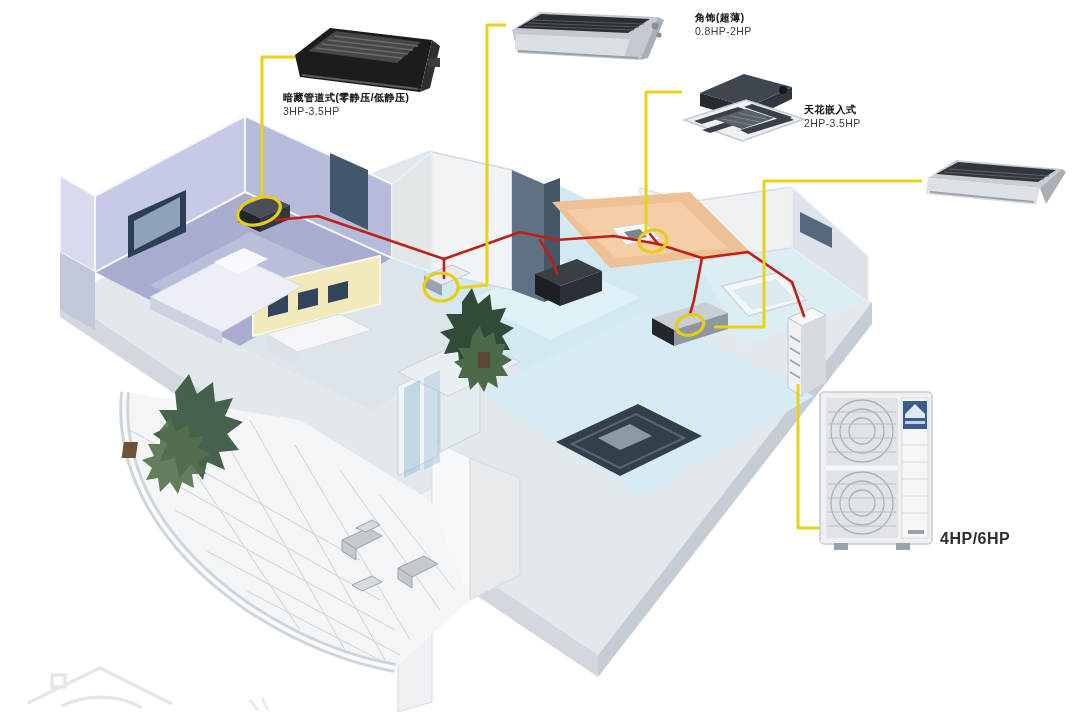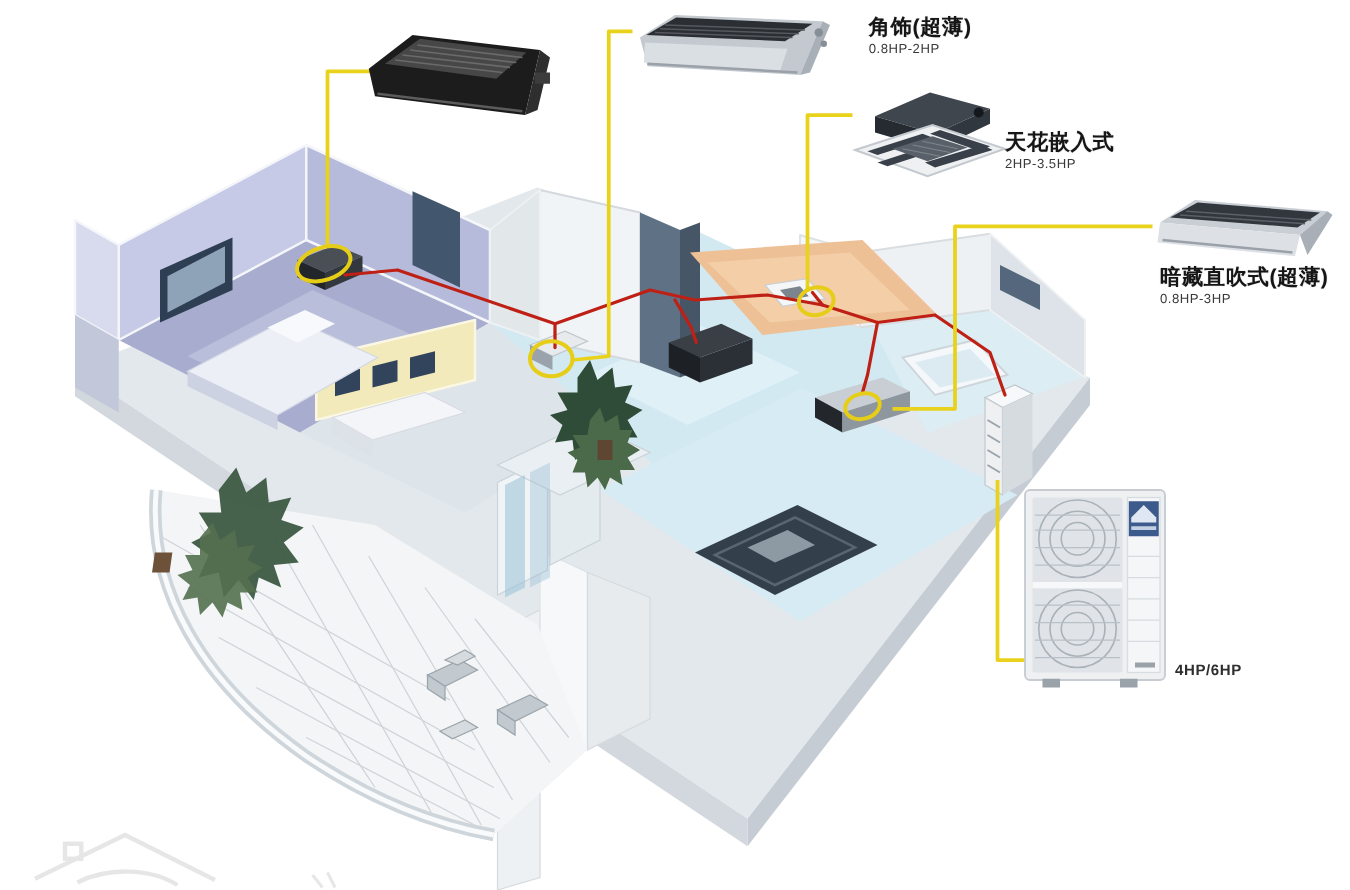--- a/index.html
+++ b/index.html
@@ -2,24 +2,24 @@
 <html><head>
 <meta charset="utf-8">
 <style>
   html,body{margin:0;padding:0;background:#ffffff;}
   .canvas{
     position:relative;width:1080px;height:712px;background:#ffffff;overflow:hidden;
     font-family:"Liberation Sans",sans-serif;
   }
   .scene-svg{position:absolute;left:0;top:0;}
   .plabel{position:absolute;line-height:1.15;color:#1b1b1b;}
-  .plabel-name{font-size:17px;font-weight:bold;letter-spacing:.5px;color:#151515;
+  .plabel-name{font-size:10px;font-weight:bold;letter-spacing:.5px;color:#151515;
     text-shadow:0 0 1px rgba(0,0,0,.25);white-space:nowrap;}
   .plabel-hp{font-size:10.5px;font-weight:normal;letter-spacing:.4px;color:#3a3a3a;margin-top:1px;white-space:nowrap;}
-  .hp-only{font-size:12px;font-weight:bold;color:#2e2e2e;letter-spacing:.5px;}
+  .hp-only{font-size:16px;font-weight:bold;color:#2e2e2e;letter-spacing:.5px;}
 </style>
 </head>
 <body>
 
 <div class="canvas">
 
   <svg class="scene-svg" width="1080" height="712" viewBox="0 0 1080 712">
 
     <g>
       <polygon points="60,295 430,150 872,302 598,655" fill="#e3e8ec"></polygon>
@@ -309,33 +309,33 @@
     </g>
 
     <g fill="none" stroke="#e4e4e4" stroke-width="3.5" opacity="0.9">
       <polyline points="28,703 100,668 172,704"></polyline>
       <rect x="52" y="675" width="13" height="12"></rect>
       <path d="M62,706 C85,694 120,694 142,708"></path>
       <path d="M250,700 l8,10 M262,698 l6,12" stroke-width="2.5"></path>
     </g>
   </svg>
 
+  <div class="plabel" style="left:283px;top:92px">
+    <div class="plabel-name">暗藏管道式(零静压/低静压)</div>
+    <div class="plabel-hp">3HP-3.5HP</div>
+  </div>
 
   <div class="plabel" style="left:695px;top:12px">
     <div class="plabel-name">角饰(超薄)</div>
     <div class="plabel-hp">0.8HP-2HP</div>
   </div>
 
   <div class="plabel" style="left:804px;top:104px">
     <div class="plabel-name">天花嵌入式</div>
     <div class="plabel-hp">2HP-3.5HP</div>
   </div>
 
-  <div class="plabel" style="left:928px;top:212px">
-    <div class="plabel-name">暗藏直吹式(超薄)</div>
-    <div class="plabel-hp">0.8HP-3HP</div>
-  </div>
 
   <div class="plabel hp-only" style="left:940px;top:530px">
     <span>4HP/6HP</span>
   </div>
 
 </div>
 
 </body></html>

